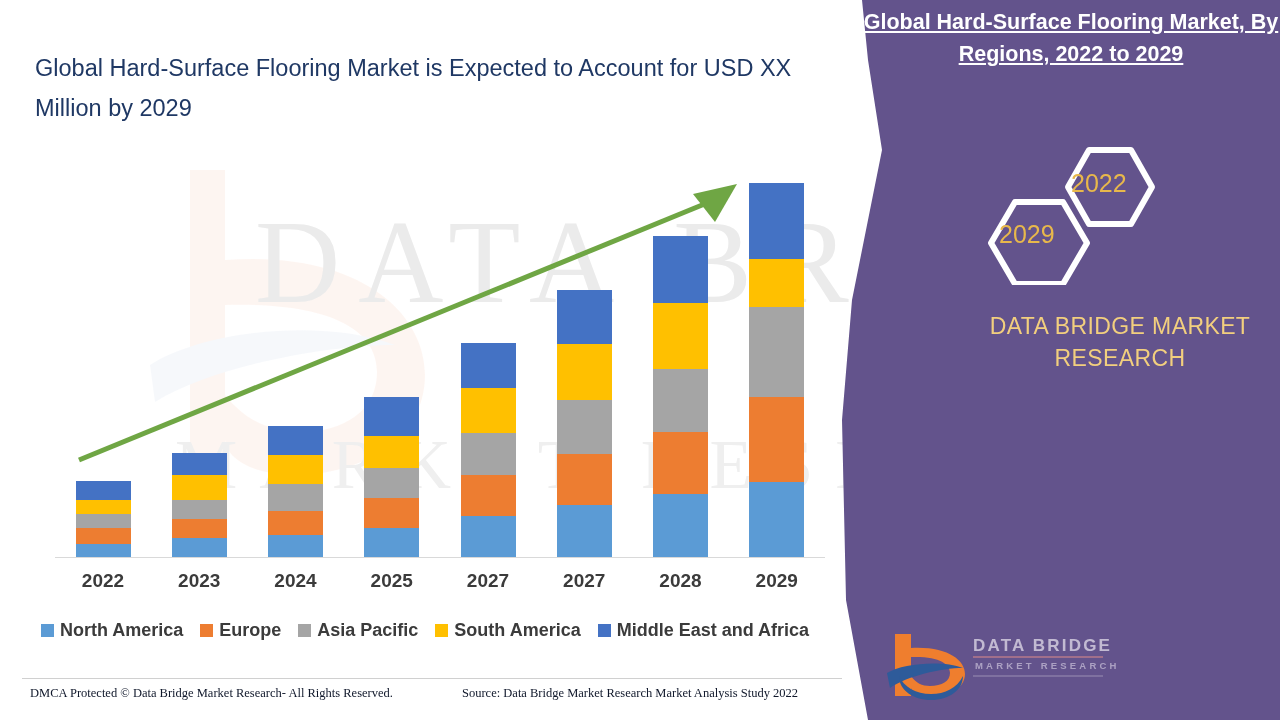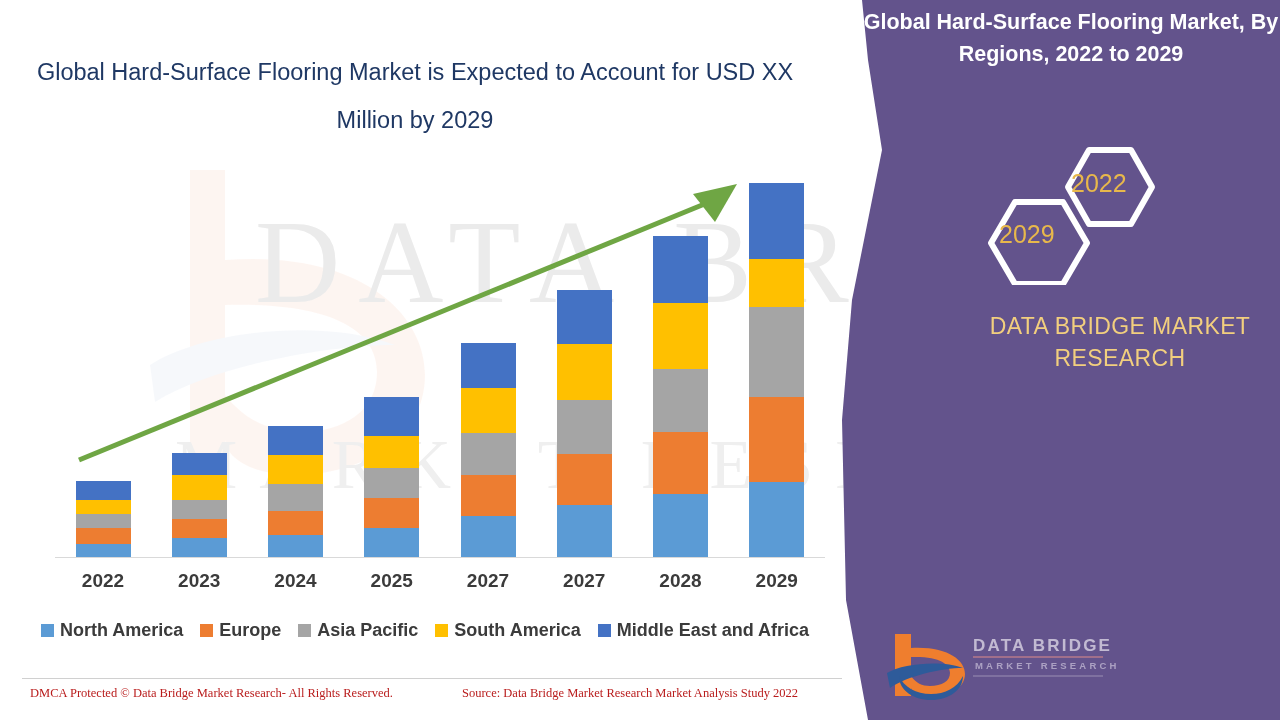--- a/index.html
+++ b/index.html
@@ -37,21 +37,21 @@
     white-space:nowrap; font-family:"Liberation Serif", serif;
   }
   #wm-logo{
     position:absolute; left:95px; top:-10px; width:420px; height:380px;
     opacity:.5;
   }
 
   
   #chart-title{
     position:absolute; left:35px; top:48px; width:760px;
-    text-align:center; color:#1f3864; font-size:23.5px; line-height:48px;
+    color:#1f3864; font-size:23.5px; line-height:40px;
     z-index:4; font-weight:400;
   }
 
   
   #chart-area{
     position:absolute; left:0; top:0; width:860px; height:600px; z-index:4;
   }
   #plot{
     position:absolute; left:55px; top:175px; width:770px; height:383px;
   }
@@ -89,30 +89,30 @@
   .leg-swatch{ width:13px; height:13px; display:block; }
   .leg-text{ font-size:18px; font-weight:bold; color:#3b3b3b; white-space:nowrap; }
 
   
   #footer-rule{
     position:absolute; left:22px; top:678px; width:820px; height:1px;
     background:#d0d0d0; z-index:4;
   }
   .footer-txt{
     position:absolute; top:686px; font-family:"Liberation Serif", serif;
-    font-size:12.5px; color:#b91c1c; z-index:4; white-space:nowrap;
+    font-size:12.5px; color:#0f172a; z-index:4; white-space:nowrap;
   }
   #footer-left{ left:30px; }
   #footer-right{ left:462px;text-align:center; }
 
   
   #panel-title{
     position:absolute; left:862px; top:6px; width:418px;
     text-align:center; color:#ffffff; font-size:21.5px; line-height:32px;
-    font-weight:600; z-index:5;
+    font-weight:600; z-index:5;text-decoration:underline;
   }
   #hex-wrap{
     position:absolute; left:985px; top:140px; width:200px; height:145px; z-index:5;
   }
   .hex-label{
     position:absolute; color:#e8b84b; font-size:25px; font-weight:500;
   }
   #hex-2022-label{ left:86px; top:29px; }
   #hex-2029-label{ left:14px; top:80px; }
 

